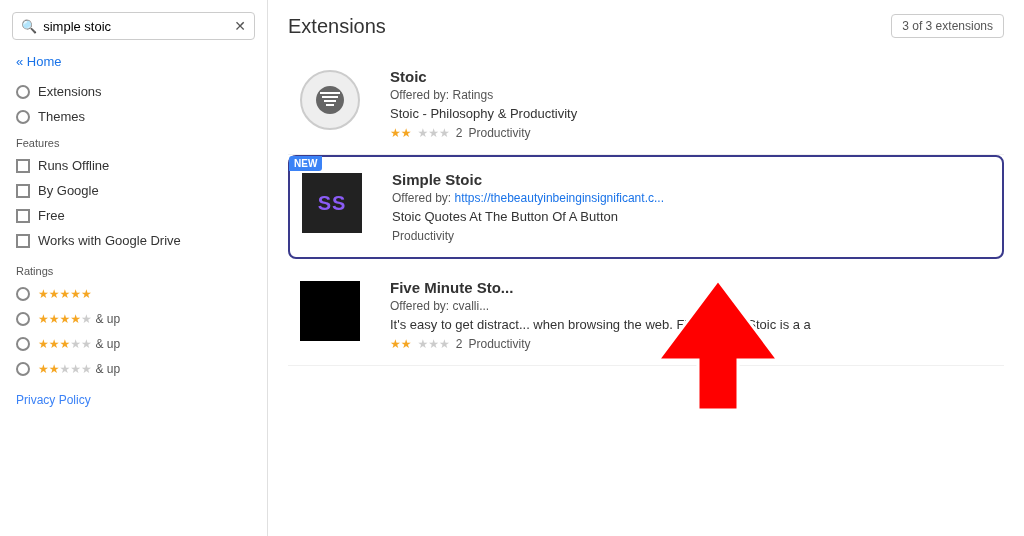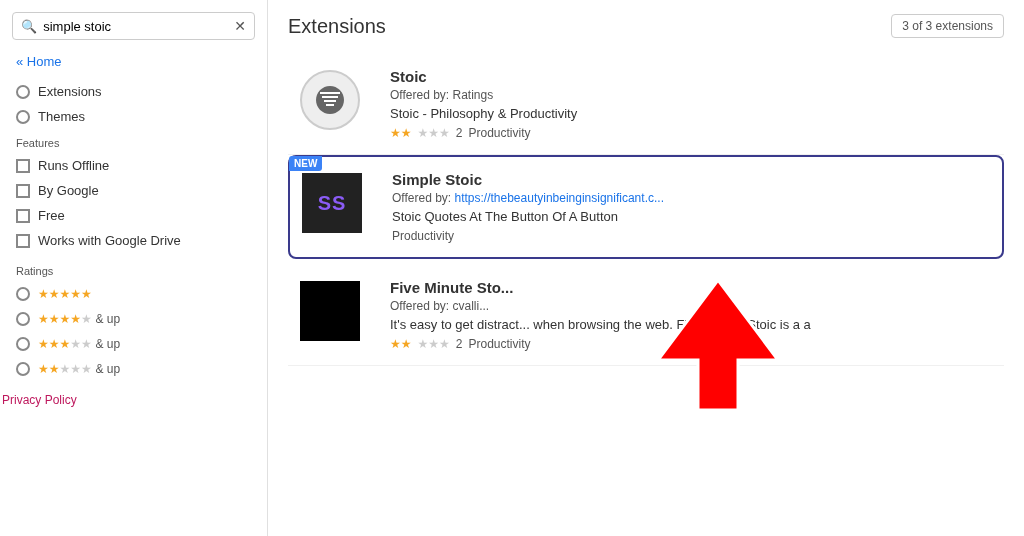--- a/index.html
+++ b/index.html
@@ -87,22 +87,22 @@
       font-size: 13px;
       color: #333;
     }
 
     .ratings-section { margin-top: 12px; }
 
     .star { color: #f5a623; font-size: 12px; }
     .star-empty { color: #ccc; font-size: 12px; }
 
     .privacy-link {
-      margin: 12px 16px 4px 2px;
-      color: #be185d;
+      margin: 12px 16px 4px 16px;
+      color: #3b82f6;
       font-size: 12px;
       cursor: pointer;
       text-decoration: none;
     }
 
     
     #main {
       flex: 1;
       padding: 14px 20px;
       overflow-y: auto;

